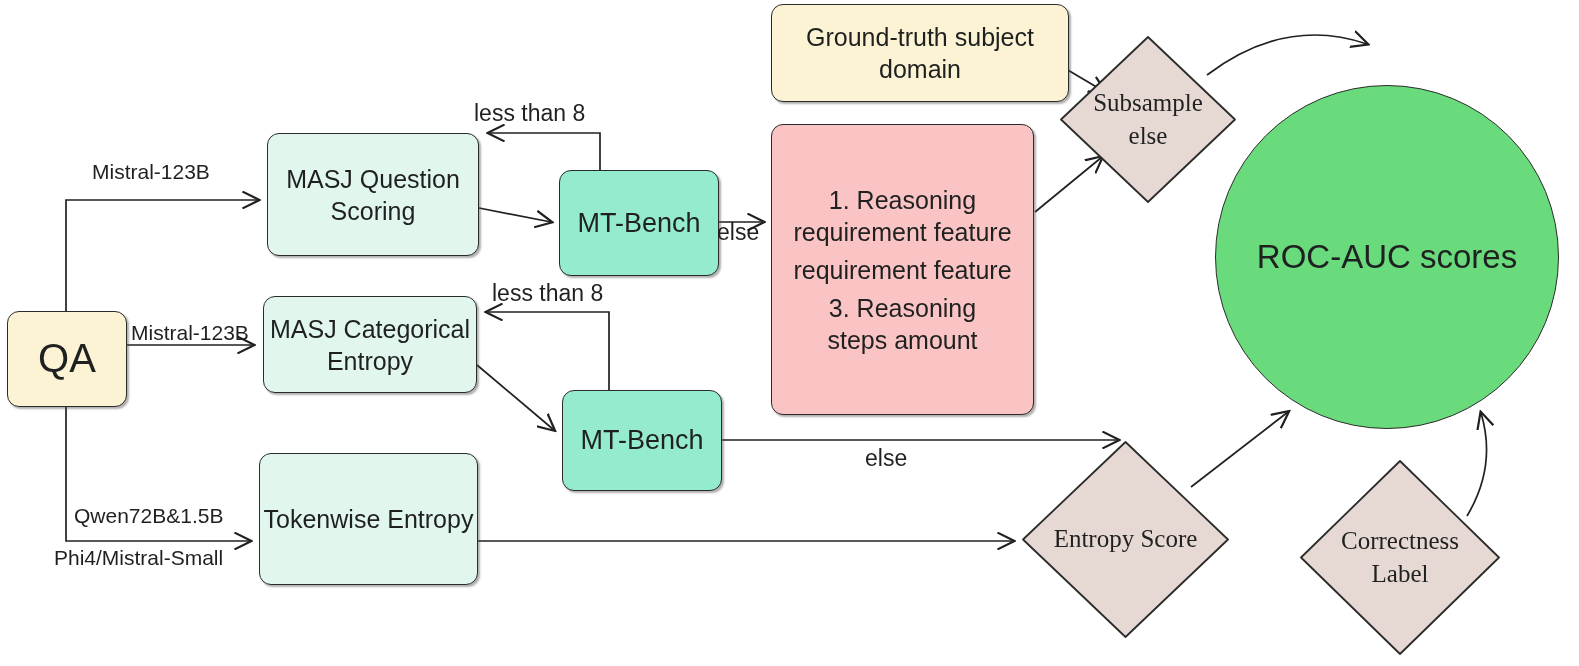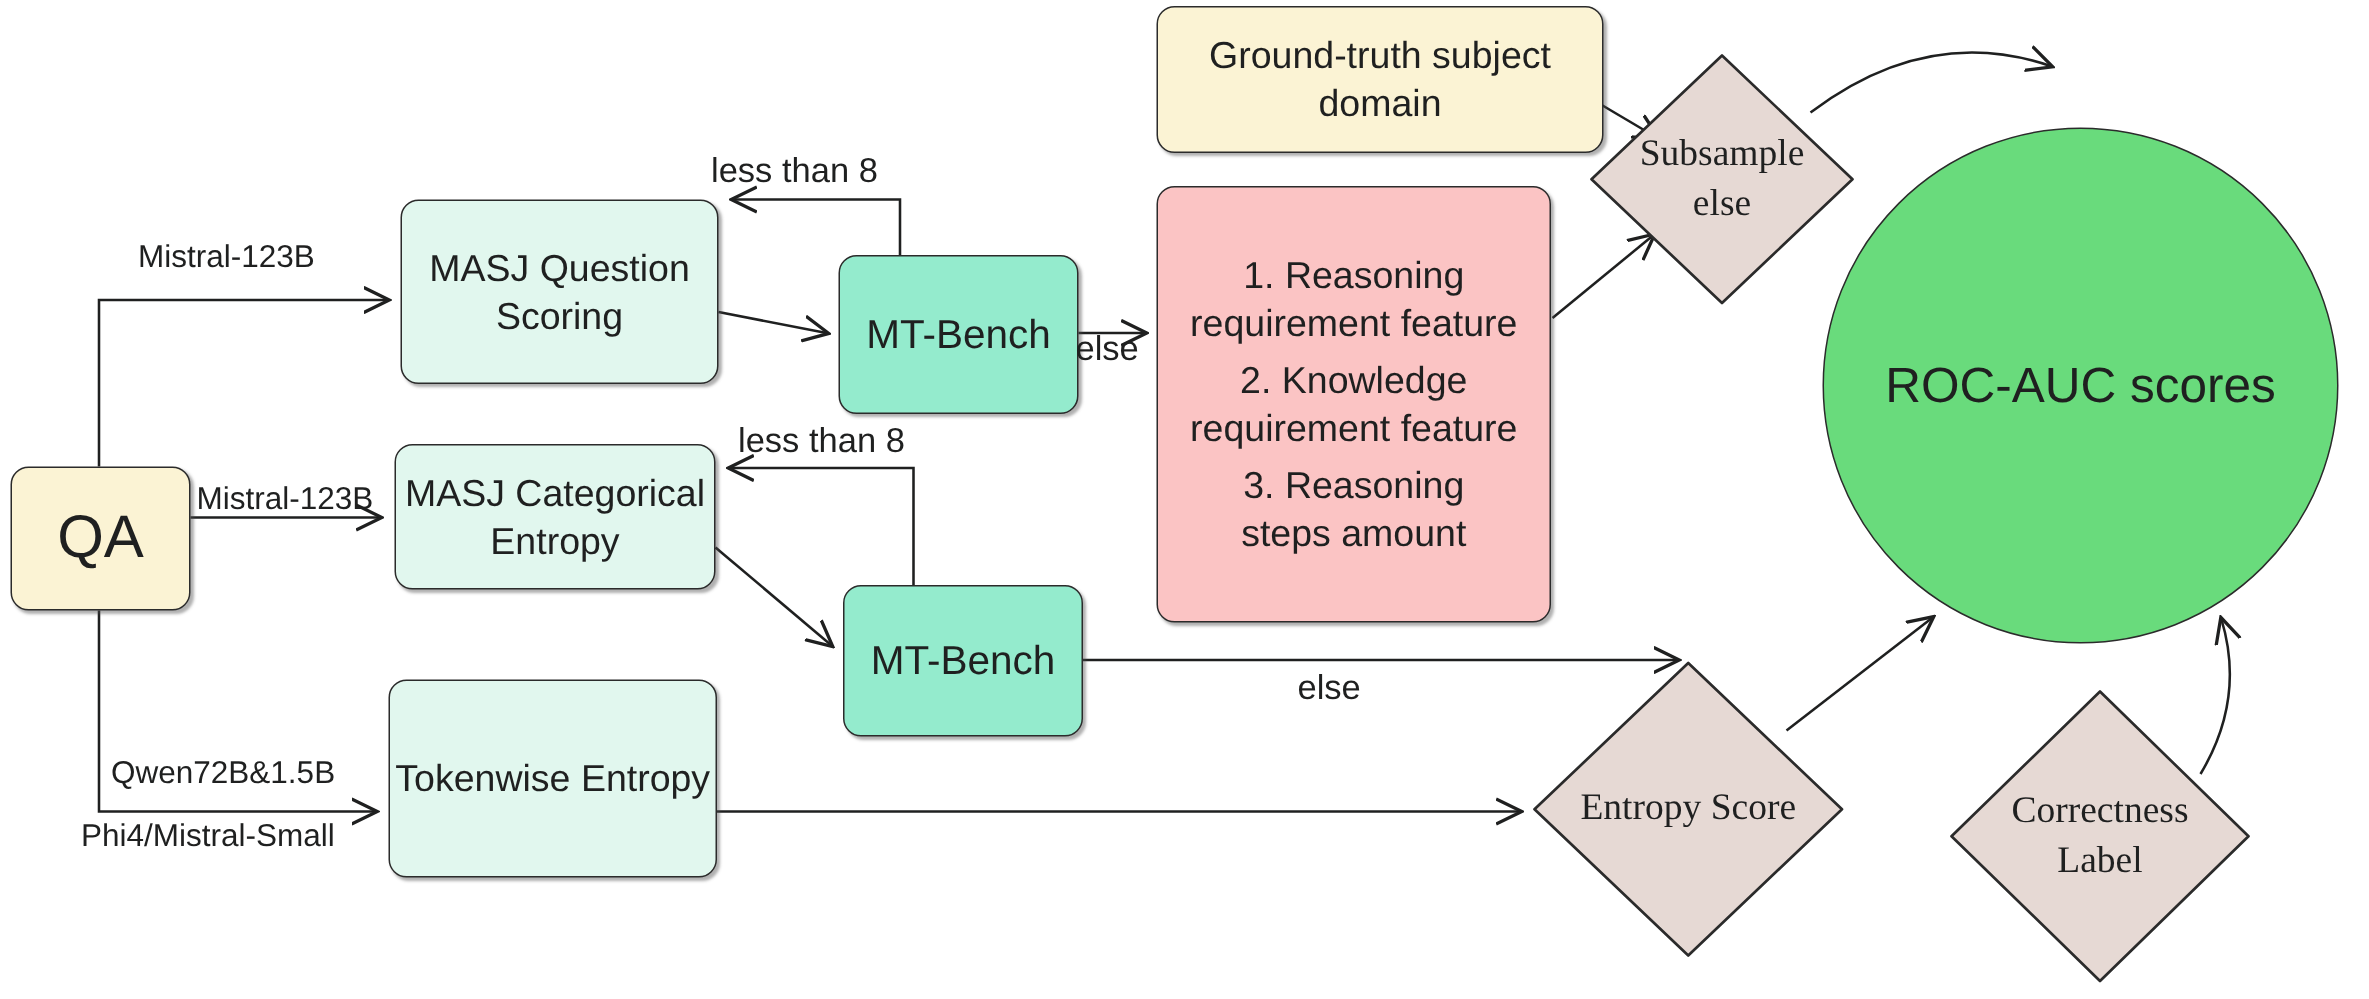--- a/index.html
+++ b/index.html
@@ -220,21 +220,20 @@
       <span class="line">subject domain</span>
     </span>
   </div>
 
   <div class="node rect shadowed n-features">
     <span class="grp">
       <span class="line">1. Reasoning</span>
       <span class="line">requirement feature</span>
     </span>
     <span class="grp">
-      <span class="line">2. Knowledge</span>
       <span class="line">requirement feature</span>
     </span>
     <span class="grp">
       <span class="line">3. Reasoning</span>
       <span class="line">steps amount</span>
     </span>
   </div>
 
   <div class="diamond d-subsample">
     <svg class="dshape" viewBox="0 0 182 173" preserveAspectRatio="none">

